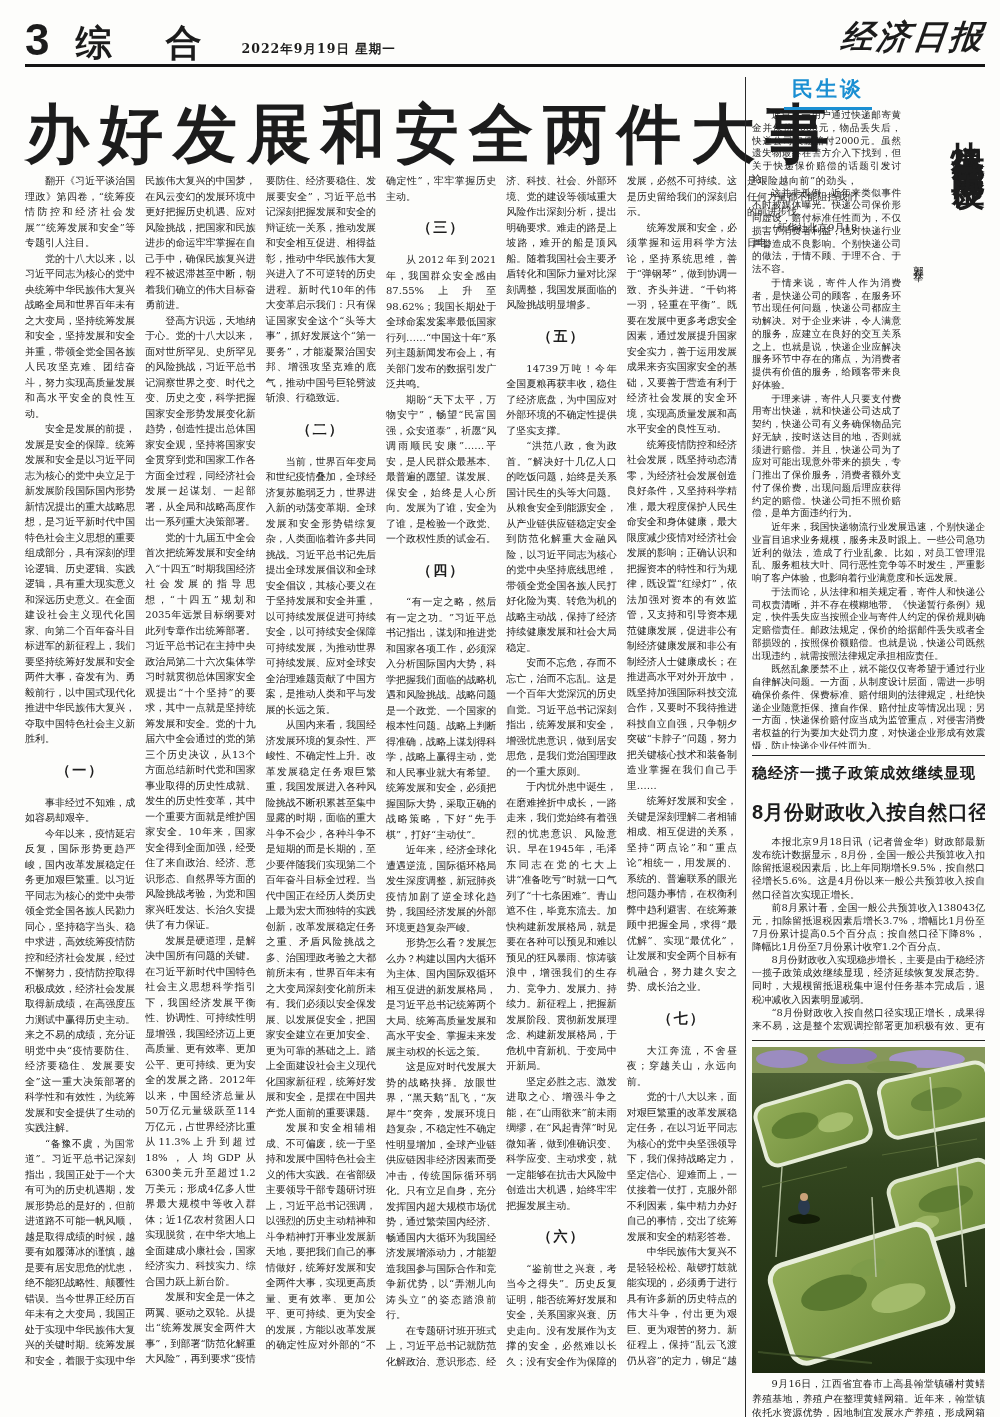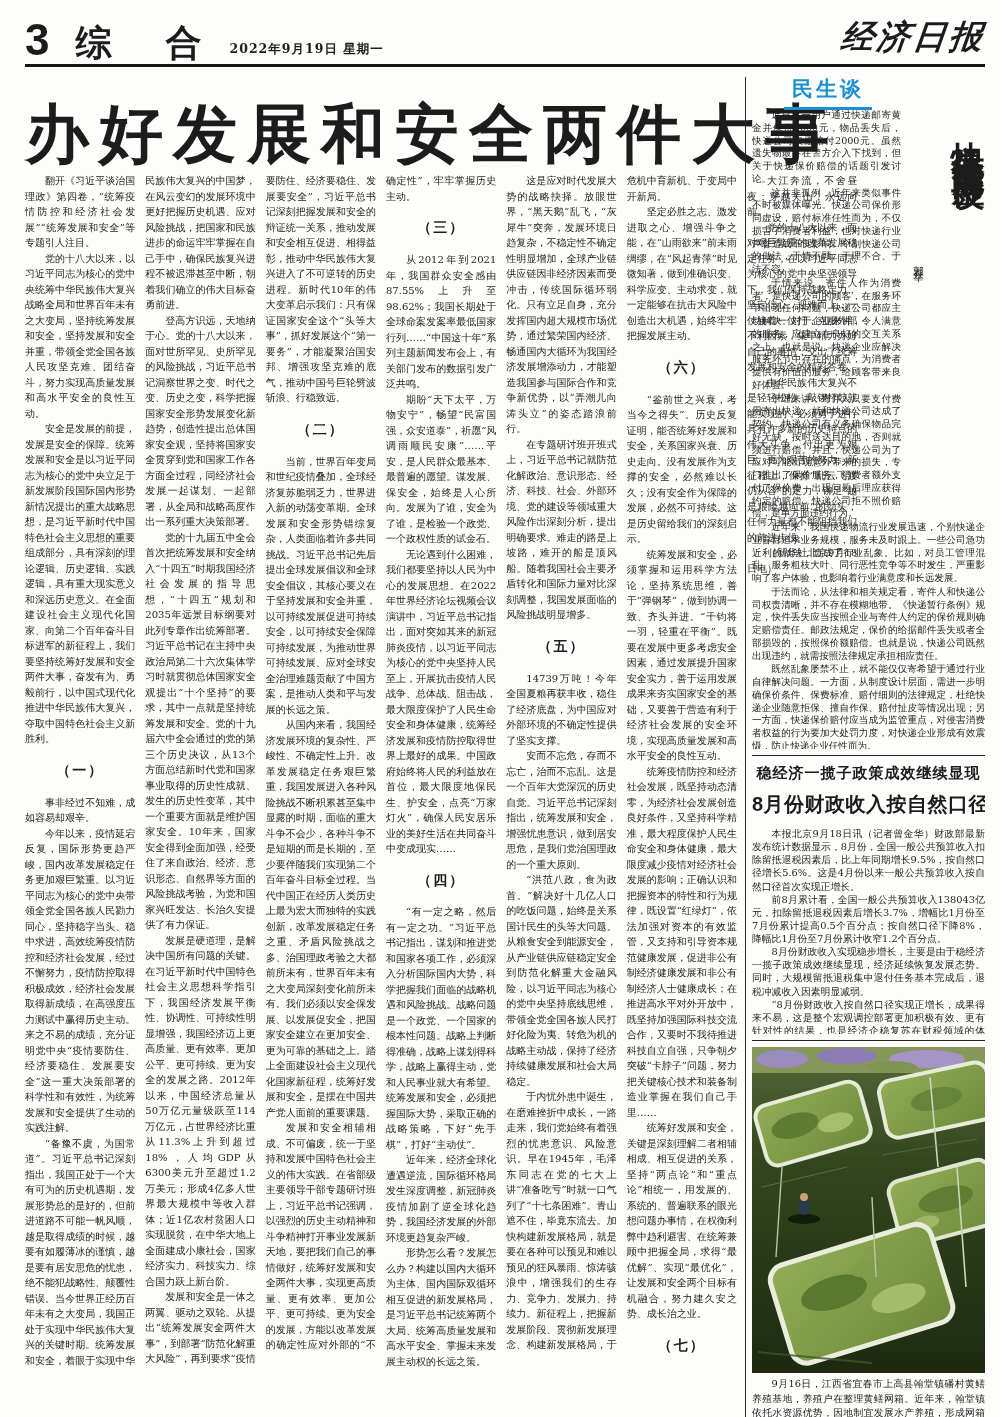--- a/index.html
+++ b/index.html
@@ -3,21 +3,21 @@
 <meta charset="utf-8">
 <style>
   html,body{margin:0;padding:0;background:#e8e8e4;}
   .page{position:relative;width:1000px;height:1417px;margin:0 auto;background:#fdfdfb;
         font-family:"DejaVu Serif","Liberation Serif",serif;color:#1c1c1c;overflow:hidden;
         box-sizing:border-box;padding:10px 15px 0 25px;}
   
   .hdr{display:flex;align-items:flex-end;height:50px;}
   .hdr-page{font-family:"Liberation Sans",sans-serif;font-size:44px;font-weight:900;line-height:.9;}
   .hdr-sec{font-family:"Liberation Sans",sans-serif;font-size:36px;font-weight:900;letter-spacing:22px;margin-left:26px;line-height:.95;}
-  .hdr-date{font-size:12.5px;font-weight:bold;margin-left:6px;margin-bottom:2px;letter-spacing:1px;}
+  .hdr-date{font-size:12.5px;font-weight:bold;margin-left:18px;margin-bottom:2px;letter-spacing:1px;}
   .hdr-mast{margin-left:auto;font-size:33px;font-weight:bold;font-style:italic;letter-spacing:3px;
             font-family:"DejaVu Serif",serif;transform:skewX(-6deg);margin-bottom:0;}
   .hdr-rule{border:0;border-top:3px solid #141414;margin:4px 0 0 0;}
   
   .content{display:flex;margin-top:8px;}
   .main{width:712px;flex:0 0 712px;}
   .vdiv{width:1px;background:#2a2a2a;margin:2px 6px 0 8px;}
   .aside{flex:1;min-width:0;}
   
   .m-title{font-family:"Liberation Sans",sans-serif;font-size:64px;font-weight:900;text-align:center;
@@ -36,21 +36,21 @@
   .art1 p{margin:0 0 1px 0;text-indent:2em;}
   .t-col{float:right;width:78px;height:392px;position:relative;margin-left:6px;}
   .v-title{position:absolute;right:0;top:6px;writing-mode:vertical-rl;text-orientation:upright;
            font-family:"Liberation Sans",sans-serif;font-size:33px;font-weight:900;line-height:1;
            letter-spacing:4px;}
   .v-author{position:absolute;left:4px;top:148px;writing-mode:vertical-rl;text-orientation:upright;
             font-size:10.5px;letter-spacing:3px;}
   .a-hr{border:0;border-top:1.5px solid #222;margin:6px 0;}
   
   .art2{height:272px;overflow:hidden;}
-  .f-kicker{text-align:center;font-size:15px;font-weight:bold;margin:2px 0 8px 0;letter-spacing:1px;}
+  .f-kicker{font-size:15px;font-weight:bold;margin:2px 0 16px 0;letter-spacing:1px;}
   .f-title{text-align:center;font-family:"Liberation Sans",sans-serif;font-size:20px;font-weight:900;
            margin:2px 0 9px 0;letter-spacing:.5px;white-space:nowrap;}
   .f-body{font-size:9.8px;line-height:1.34;text-align:justify;}
   .f-body p{margin:0;text-indent:2em;}
   
   .photo{display:block;width:100%;height:326px;margin:2px 0 4px 0;}
   .cap{font-size:9.8px;line-height:1.5;text-align:justify;margin:2px 0 0 0;text-indent:2em;}
 </style>
 </head>
 <body>
@@ -104,41 +104,40 @@
           <p class="blk b-p">从国内来看，我国经济发展环境的复杂性、严峻性、不确定性上升。改革发展稳定任务艰巨繁重，我国发展进入各种风险挑战不断积累甚至集中显露的时期，面临的重大斗争不会少，各种斗争不是短期的而是长期的，至少要伴随我们实现第二个百年奋斗目标全过程。当代中国正在经历人类历史上最为宏大而独特的实践创新，改革发展稳定任务之重、矛盾风险挑战之多、治国理政考验之大都前所未有，世界百年未有之大变局深刻变化前所未有。我们必须以安全保发展、以发展促安全，把国家安全建立在更加安全、更为可靠的基础之上。踏上全面建设社会主义现代化国家新征程，统筹好发展和安全，是摆在中国共产党人面前的重要课题。</p>
 
           <p class="blk b-p">发展和安全相辅相成、不可偏废，统一于坚持和发展中国特色社会主义的伟大实践。在省部级主要领导干部专题研讨班上，习近平总书记强调，以强烈的历史主动精神和斗争精神打开事业发展新天地，要把我们自己的事情做好，统筹好发展和安全两件大事，实现更高质量、更有效率、更加公平、更可持续、更为安全的发展，方能以改革发展的确定性应对外部的“不确定性”，牢牢掌握历史主动。</p>
 
           <p class="blk b-h">（三）</p>
 
           <p class="blk b-p">从2012年到2021年，我国群众安全感由87.55%上升至98.62%；我国长期处于全球命案发案率最低国家行列……“中国这十年”系列主题新闻发布会上，有关部门发布的数据引发广泛共鸣。</p>
 
           <p class="blk b-p">期盼“天下太平，万物安宁”，畅望“民富国强，众安道泰”，祈愿“风调雨顺民安康”……平安，是人民群众最基本、最普遍的愿望。谋发展、保安全，始终是人心所向。发展为了谁，安全为了谁，是检验一个政党、一个政权性质的试金石。</p>
 
-          <p class="blk b-p">无论遇到什么困难，我们都要坚持以人民为中心的发展思想。在2022年世界经济论坛视频会议演讲中，习近平总书记指出，面对突如其来的新冠肺炎疫情，以习近平同志为核心的党中央坚持人民至上，开展抗击疫情人民战争、总体战、阻击战，最大限度保护了人民生命安全和身体健康，统筹经济发展和疫情防控取得世界上最好的成果。中国政府始终将人民的利益放在首位，最大限度地保民生、护安全，点亮“万家灯火”，确保人民安居乐业的美好生活在共同奋斗中变成现实……</p>
 
           <p class="blk b-h">（四）</p>
 
           <p class="blk b-p">“有一定之略，然后有一定之功。”习近平总书记指出，谋划和推进党和国家各项工作，必须深入分析国际国内大势，科学把握我们面临的战略机遇和风险挑战。战略问题是一个政党、一个国家的根本性问题。战略上判断得准确，战略上谋划得科学，战略上赢得主动，党和人民事业就大有希望。统筹发展和安全，必须把握国际大势，采取正确的战略策略，下好“先手棋”，打好“主动仗”。</p>
 
           <p class="blk b-p">近年来，经济全球化遭遇逆流，国际循环格局发生深度调整，新冠肺炎疫情加剧了逆全球化趋势，我国经济发展的外部环境更趋复杂严峻。</p>
 
           <p class="blk b-p">形势怎么看？发展怎么办？构建以国内大循环为主体、国内国际双循环相互促进的新发展格局，是习近平总书记统筹两个大局、统筹高质量发展和高水平安全、掌握未来发展主动权的长远之策。</p>
 
           <p class="blk b-p">这是应对时代发展大势的战略抉择。放眼世界，“黑天鹅”乱飞，“灰犀牛”突奔，发展环境日趋复杂，不稳定性不确定性明显增加，全球产业链供应链因非经济因素而受冲击，传统国际循环弱化。只有立足自身，充分发挥国内超大规模市场优势，通过繁荣国内经济、畅通国内大循环为我国经济发展增添动力，才能塑造我国参与国际合作和竞争新优势，以“弄潮儿向涛头立”的姿态踏浪前行。</p>
 
           <p class="blk b-p">在专题研讨班开班式上，习近平总书记就防范化解政治、意识形态、经济、科技、社会、外部环境、党的建设等领域重大风险作出深刻分析，提出明确要求。难走的路是上坡路，难开的船是顶风船。随着我国社会主要矛盾转化和国际力量对比深刻调整，我国发展面临的风险挑战明显增多。</p>
 
           <p class="blk b-h">（五）</p>
 
           <p class="blk b-p">14739万吨！今年全国夏粮再获丰收，稳住了经济底盘，为中国应对外部环境的不确定性提供了坚实支撑。</p>
 
+          <p class="blk b-p">“洪范八政，食为政首。”解决好十几亿人口的吃饭问题，始终是关系国计民生的头等大问题。从粮食安全到能源安全，从产业链供应链稳定安全到防范化解重大金融风险，以习近平同志为核心的党中央坚持底线思维，带领全党全国各族人民打好化险为夷、转危为机的战略主动战，保持了经济持续健康发展和社会大局稳定。</p>
+
           <p class="blk b-p">安而不忘危，存而不忘亡，治而不忘乱。这是一个百年大党深沉的历史自觉。习近平总书记深刻指出，统筹发展和安全，增强忧患意识，做到居安思危，是我们党治国理政的一个重大原则。</p>
-
-          <p class="blk b-p">“洪范八政，食为政首。”解决好十几亿人口的吃饭问题，始终是关系国计民生的头等大问题。从粮食安全到能源安全，从产业链供应链稳定安全到防范化解重大金融风险，以习近平同志为核心的党中央坚持底线思维，带领全党全国各族人民打好化险为夷、转危为机的战略主动战，保持了经济持续健康发展和社会大局稳定。</p>
 
           <p class="blk b-p">于内忧外患中诞生，在磨难挫折中成长，一路走来，我们党始终有着强烈的忧患意识、风险意识。早在1945年，毛泽东同志在党的七大上讲“准备吃亏”时就一口气列了“十七条困难”。青山遮不住，毕竟东流去。加快构建新发展格局，就是要在各种可以预见和难以预见的狂风暴雨、惊涛骇浪中，增强我们的生存力、竞争力、发展力、持续力。新征程上，把握新发展阶段、贯彻新发展理念、构建新发展格局，于危机中育新机、于变局中开新局。</p>
 
           <p class="blk b-p">坚定必胜之志、激发进取之心、增强斗争之能，在“山雨欲来”前未雨绸缪，在“风起青萍”时见微知著，做到准确识变、科学应变、主动求变，就一定能够在抗击大风险中创造出大机遇，始终牢牢把握发展主动。</p>
 
           <p class="blk b-h">（六）</p>
 
           <p class="blk b-p">“鉴前世之兴衰，考当今之得失”。历史反复证明，能否统筹好发展和安全，关系国家兴衰、历史走向。没有发展作为支撑的安全，必然难以长久；没有安全作为保障的发展，必然不可持续。这是历史留给我们的深刻启示。</p>
 
           <p class="blk b-p">统筹发展和安全，必须掌握和运用科学方法论，坚持系统思维，善于“弹钢琴”，做到协调一致、齐头并进。“千钧将一羽，轻重在平衡”。既要在发展中更多考虑安全因素，通过发展提升国家安全实力，善于运用发展成果来夯实国家安全的基础，又要善于营造有利于经济社会发展的安全环境，实现高质量发展和高水平安全的良性互动。</p>

